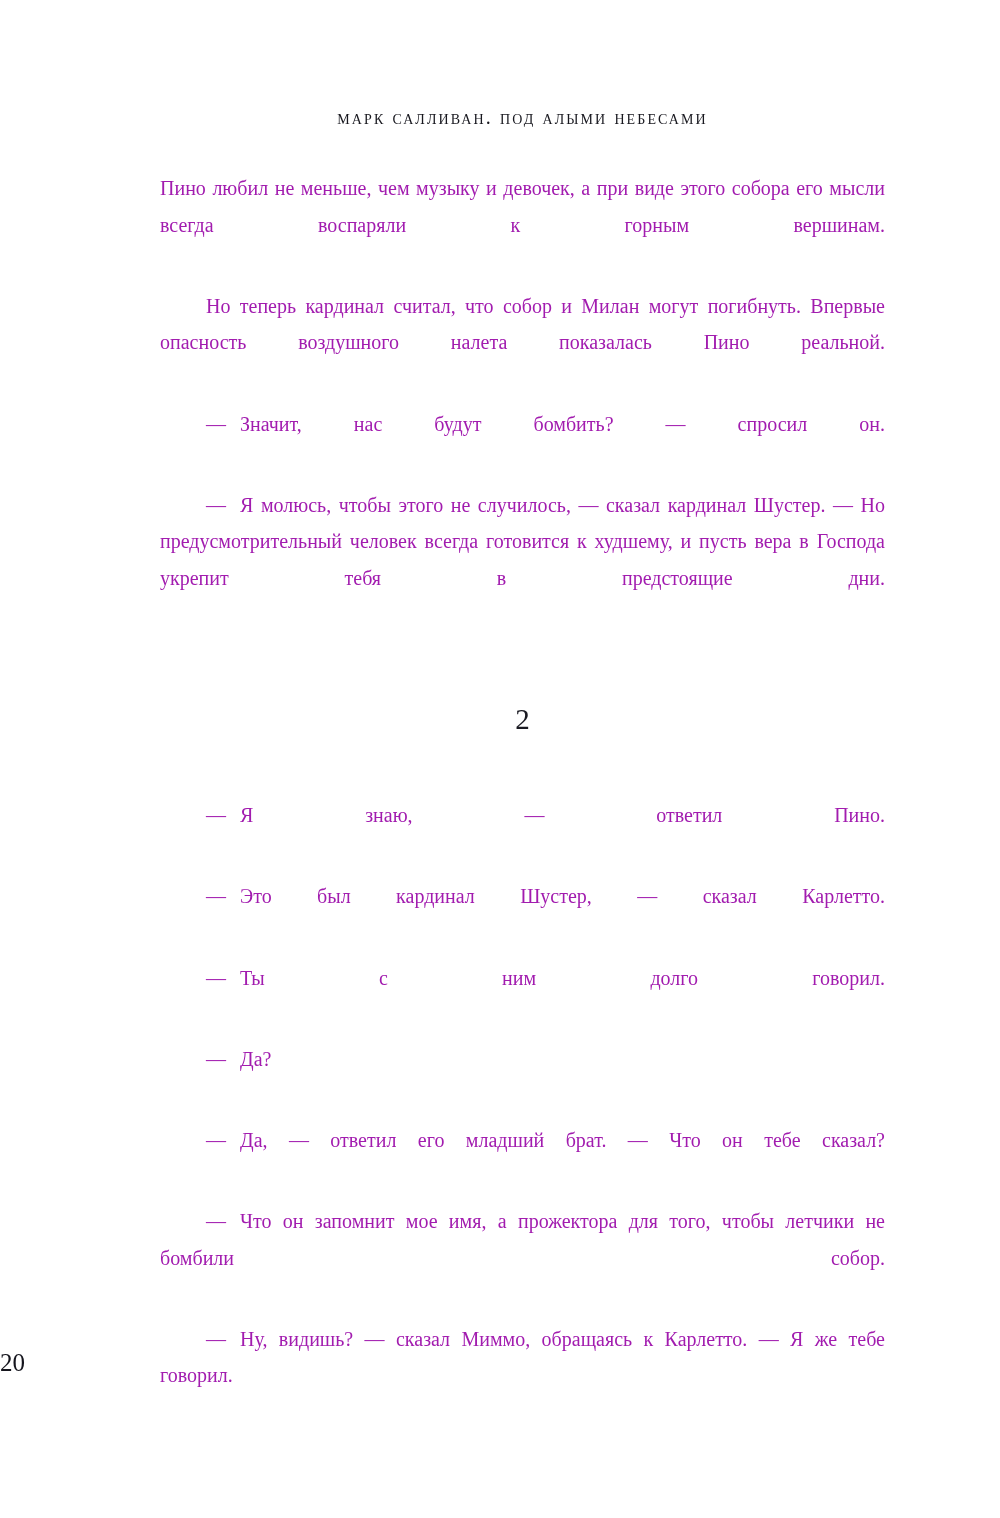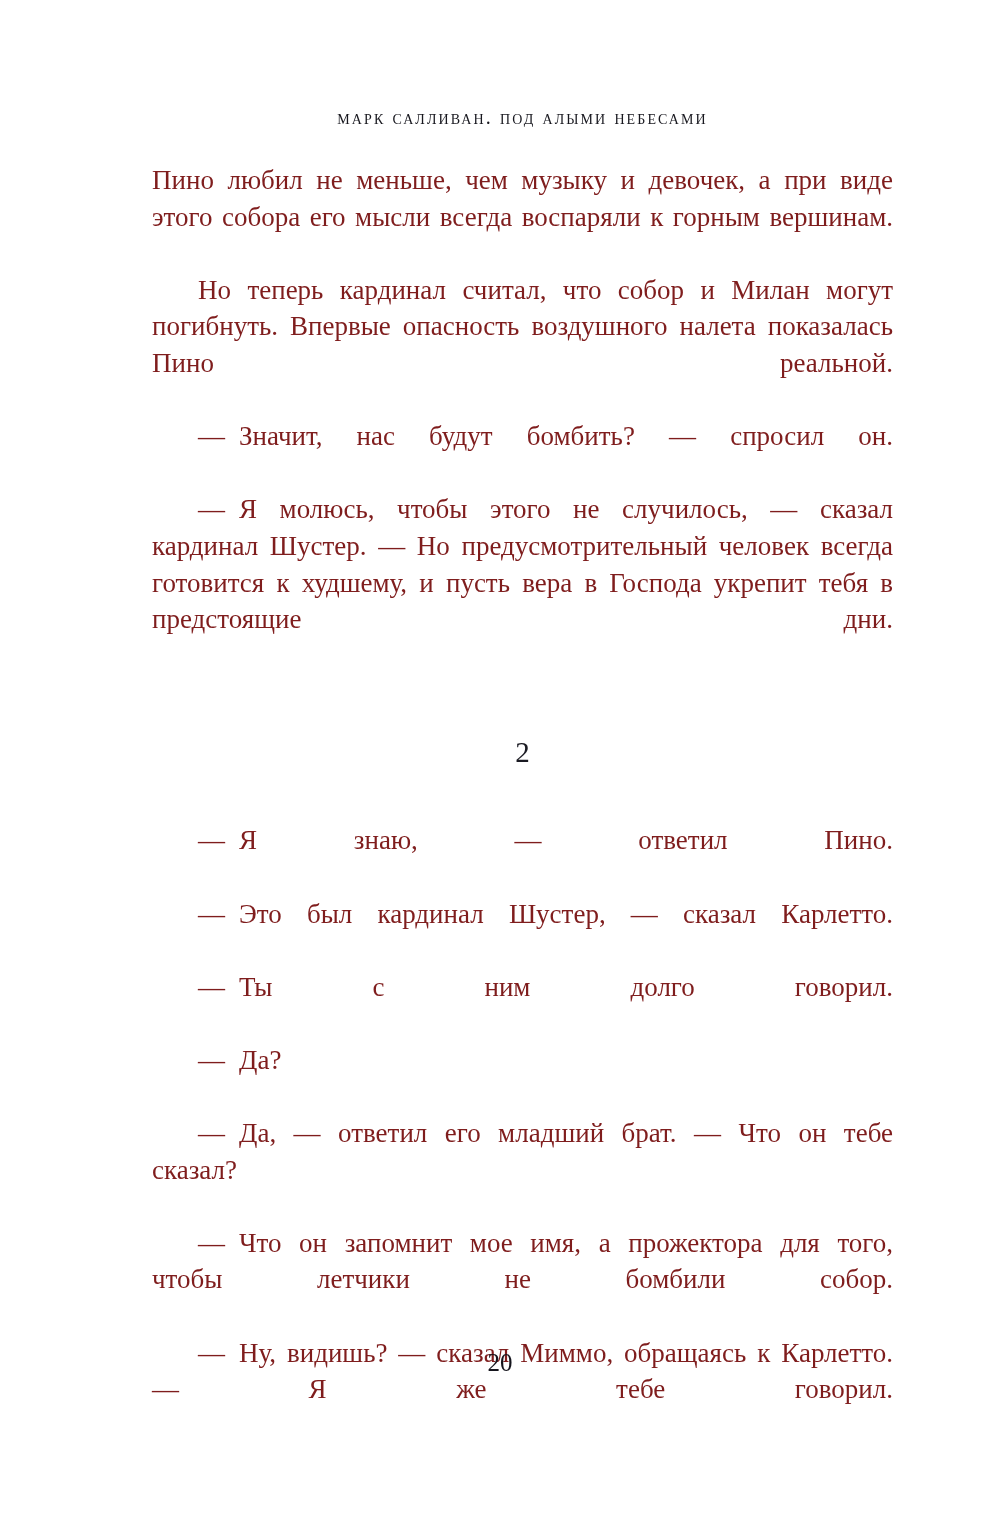--- a/index.html
+++ b/index.html
@@ -44,27 +44,27 @@
 
   
   .column {
     position: absolute;
     top: 162px;
     left: 152px;
     width: 741px;
   }
 
   p {
-    margin: 0;
-    font-size: 27px;
+    margin: 8px;
+    font-size: 20px;
     line-height: 36.6px;
     text-align: justify;
     text-justify: inter-word;
     hyphens: manual;
-    color: #7f1d1d;
+    color: #a21caf;
   }
 
   p.indent {
     text-indent: 46px;
   }
   p.flush {
     text-indent: 0;
   }
 
   
@@ -104,21 +104,21 @@
 
   .gap-before-chapter { height: 60px; }
   .gap-after-chapter  { height: 52px; }
 
   
   .folio {
     position: absolute;
     top: 1348px;
     left: 0;
     width: 1000px;
-    text-align: center;
+    text-align: left;
     font-size: 25px;
     line-height: 30px;
     color: #15151d;
   }
 </style>
 </head>
 <body>
 
 <div class="page" style="background: rgb(255, 255, 255); color: rgb(19, 19, 28);">
 

